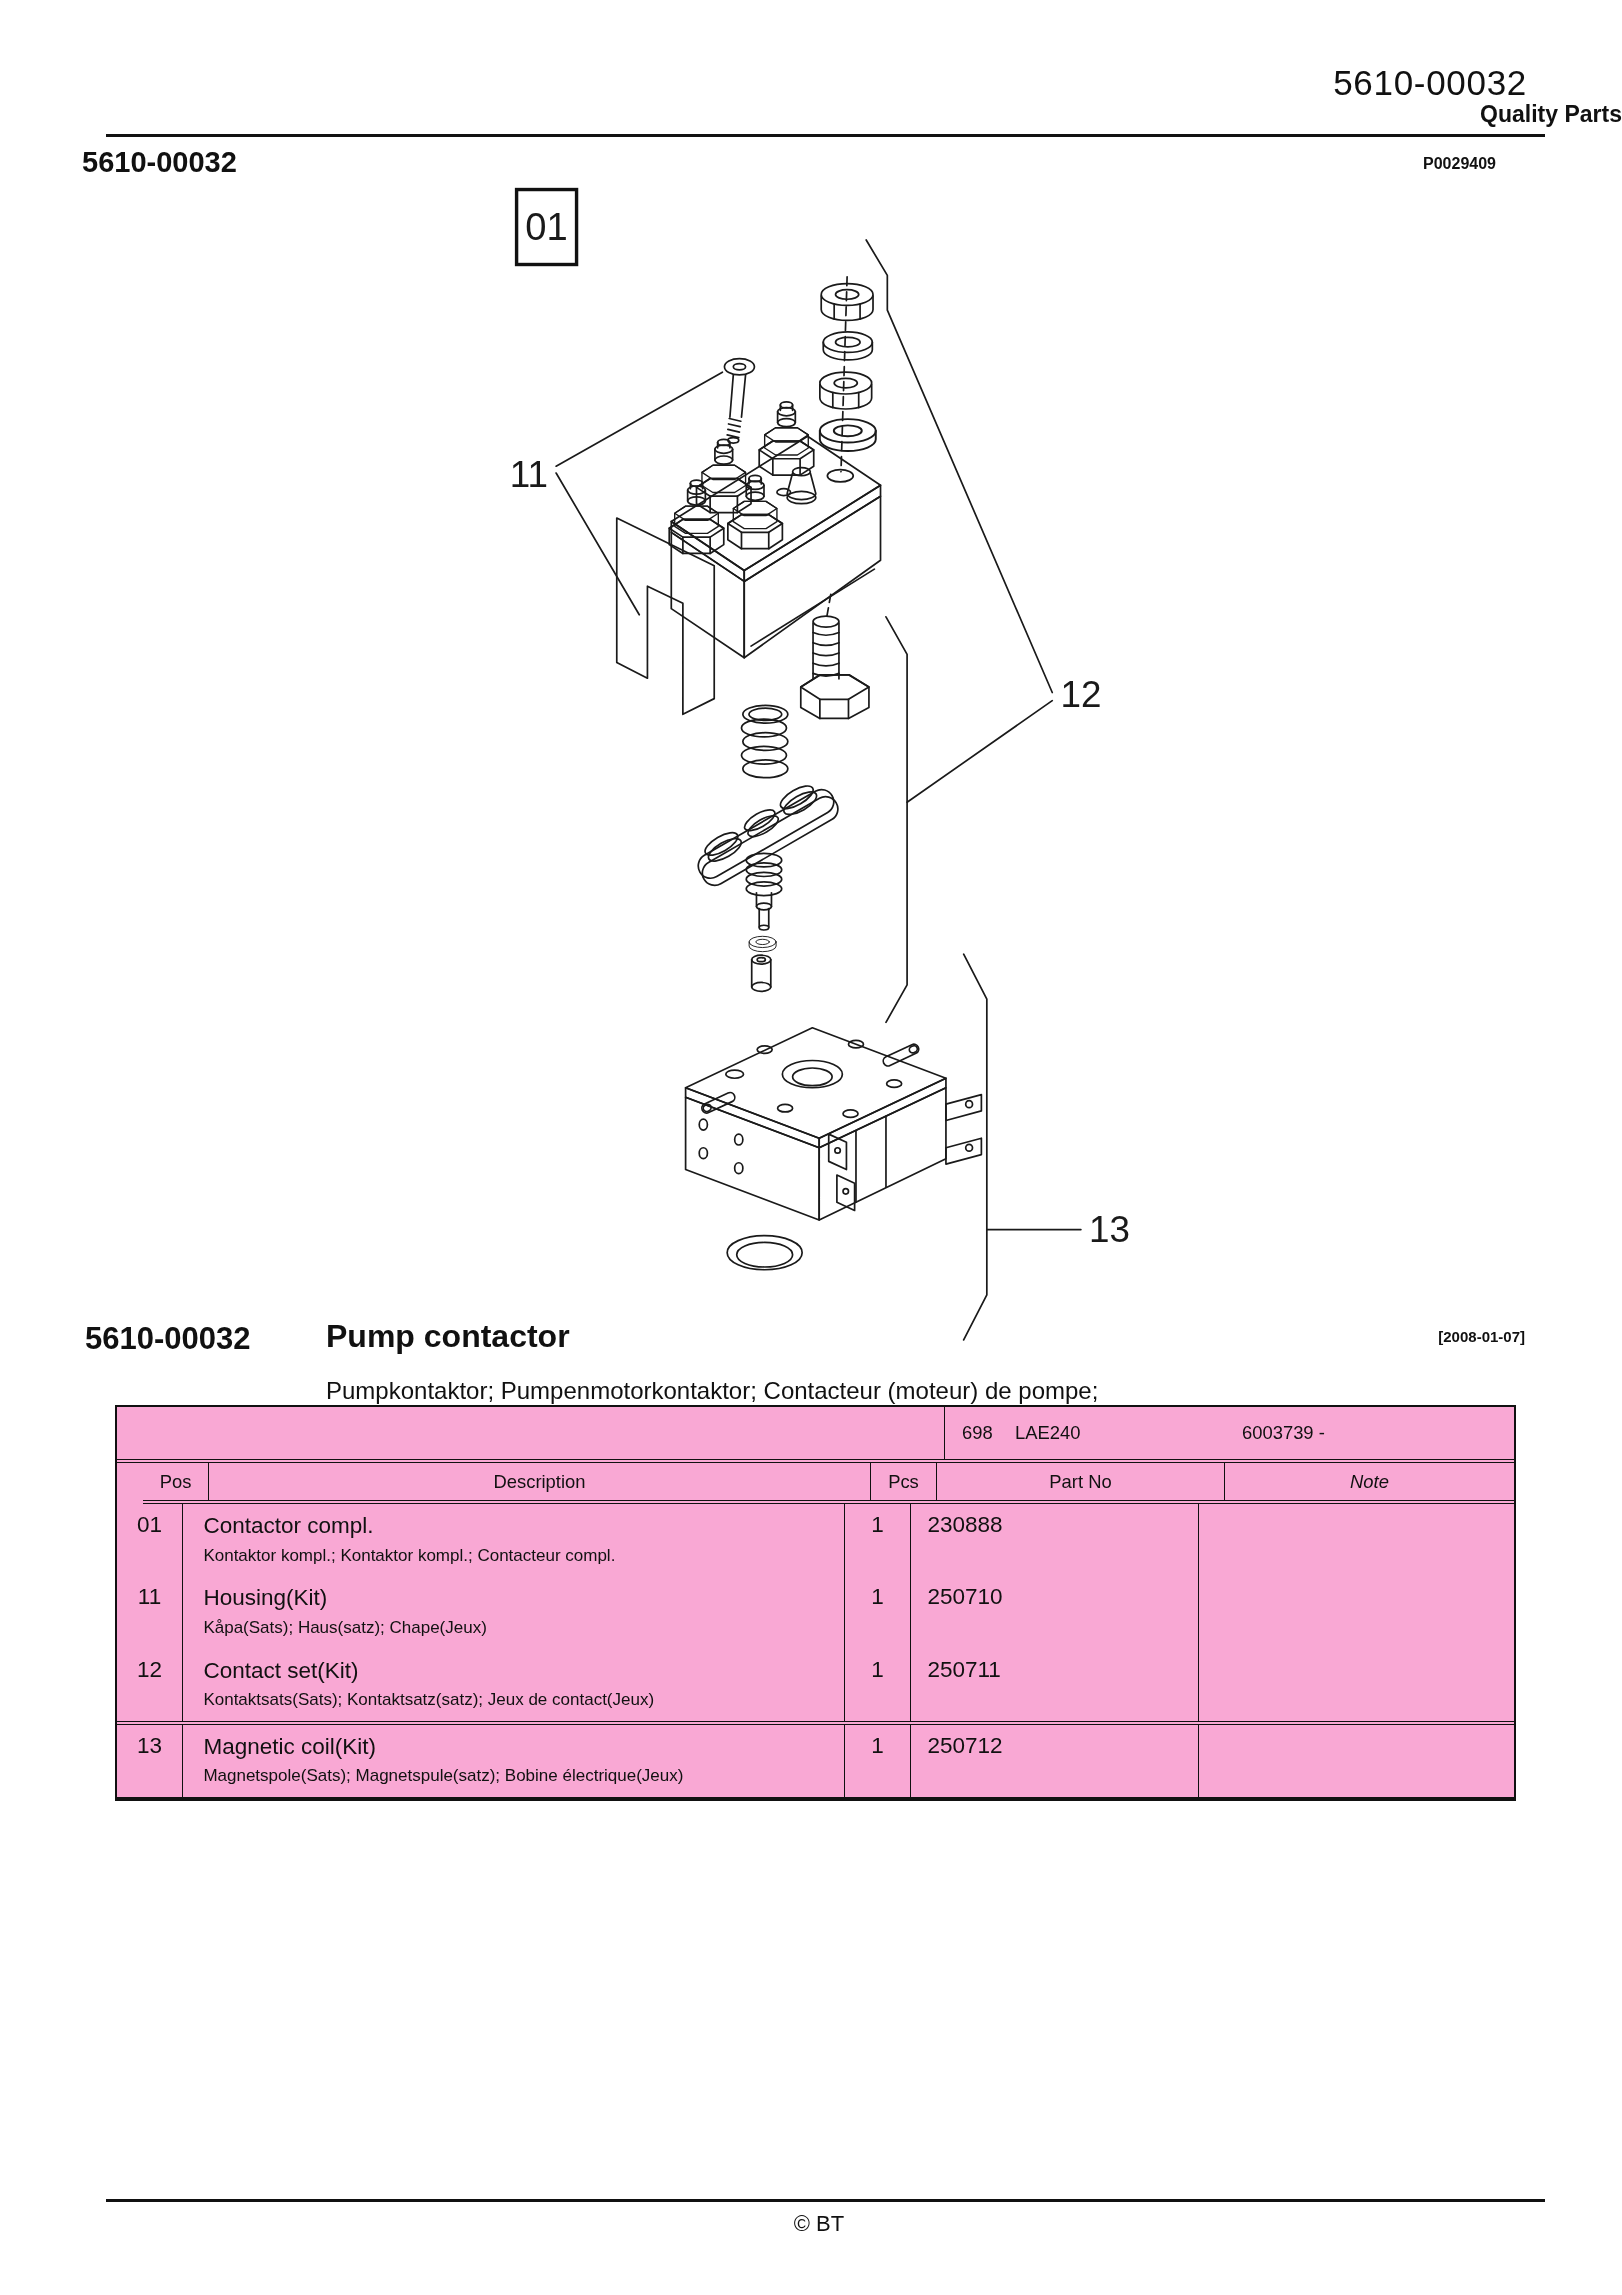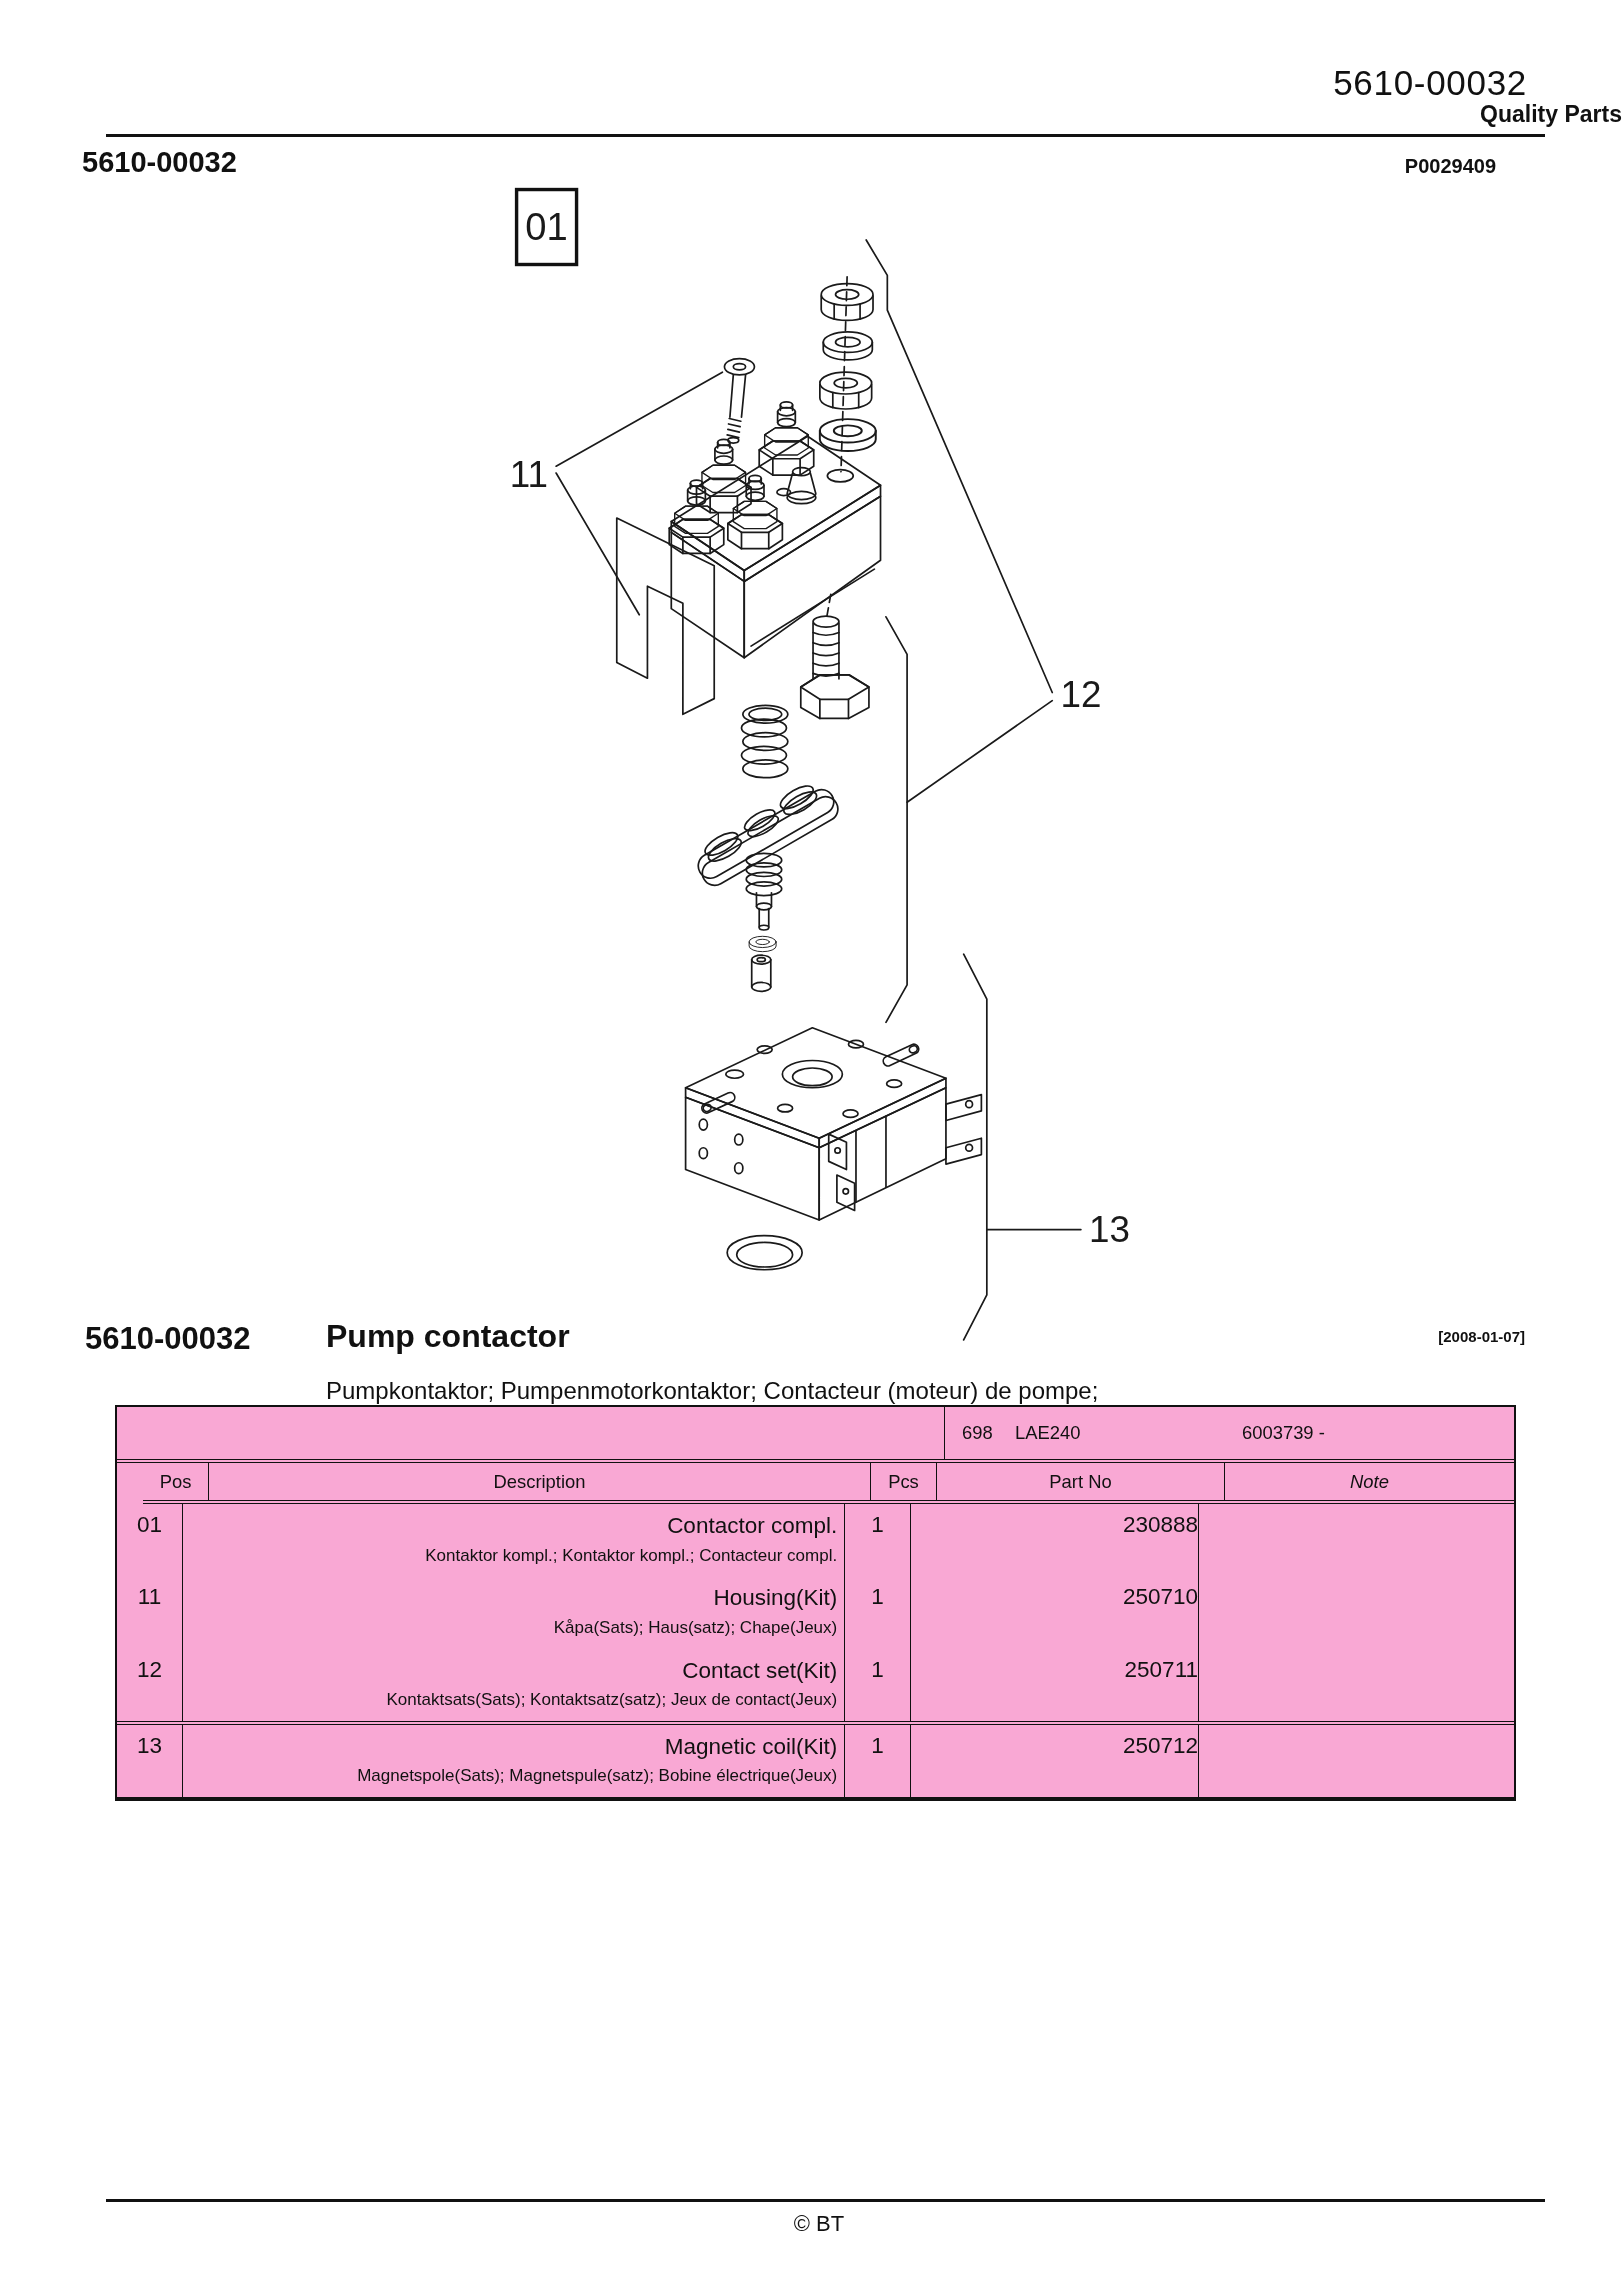--- a/index.html
+++ b/index.html
@@ -3,39 +3,39 @@
 <meta charset="utf-8">
 <style>
   html,body{margin:0;padding:0;background:#e8e8e8;}
   #page{position:relative;width:1622px;height:2295px;background:#ffffff;color:#111;
         font-family:"Liberation Sans","DejaVu Sans",sans-serif;overflow:hidden;}
   .rule{position:absolute;left:106px;width:1439px;height:3.4px;background:#111;}
   
   .h-right{position:absolute;top:63px;right:95px;font-size:35px;letter-spacing:0.7px;}
   .h-center{position:absolute;top:101px;left:0;right:0;text-align:right;font-size:23px;font-weight:bold;}
   .sh-left{position:absolute;top:146px;left:82px;font-size:29px;font-weight:bold;}
-  .sh-right{position:absolute;top:155px;right:126px;font-size:20px;font-weight:bold;}
+  .sh-right{position:absolute;top:155px;right:126px;font-size:16px;font-weight:bold;}
   
   #diagram{position:absolute;left:0;top:177px;width:1622px;height:1200px;}
   #diagram .ln{stroke:#1a1a1a;stroke-width:2.5;fill:none;stroke-linecap:round;stroke-linejoin:round;}
   #diagram text{fill:#1a1a1a;font-family:"Liberation Sans","DejaVu Sans",sans-serif;}
   
   .t-num{position:absolute;top:1321px;left:85px;font-size:31px;font-weight:bold;}
   .t-name{position:absolute;top:1318px;left:326px;font-size:32px;font-weight:bold;}
   .t-date{position:absolute;top:1328px;right:97px;font-size:15px;font-weight:bold;}
   .t-sub{position:absolute;top:1377px;left:326px;font-size:24px;}
   
   #ptable{position:absolute;left:115px;top:1405px;width:1397px;border:2.7px solid #111;border-bottom-width:4.8px;background:#f9a8d4;}
   .band1{position:relative;height:52px;border-bottom:4.1px double #111;}
   .band1-div{position:absolute;left:827px;top:0;bottom:0;width:1.4px;background:#111;}
   .band1 span{position:absolute;top:15px;font-size:18.4px;}
   .b-code{left:845px;} .b-model{left:898px;} .b-serial{left:1125px;}
   .thead{display:flex;height:37px;border-bottom:4.1px double #111;align-items:center;margin-left:26px;}
   .thead .cell{font-size:18.4px;text-align:center;height:100%;display:flex;align-items:center;justify-content:center;box-sizing:border-box;}
-  .cell{box-sizing:border-box;text-align:right;}
+  .cell{box-sizing:border-box;}
   .c-pos{width:66px;border-right:1.4px solid #111;}
   .c-desc{width:662px;border-right:1.4px solid #111;}
   .c-pcs{width:66px;border-right:1.4px solid #111;}
   .c-part{width:288px;border-right:1.4px solid #111;}
   .c-note{flex:1;font-style:italic;}
   .trow{display:flex;min-height:63px;}
   .trow .c-pos{font-size:22.5px;text-align:center;padding-top:8.2px;}
   .trow .c-desc{padding:8.2px 6.8px 9.5px 20.4px;}
   .trow .c-pcs{font-size:22.5px;text-align:center;padding-top:8.2px;}
   .trow .c-part{font-size:22.5px;padding:8.2px 0 0 16.4px;}

